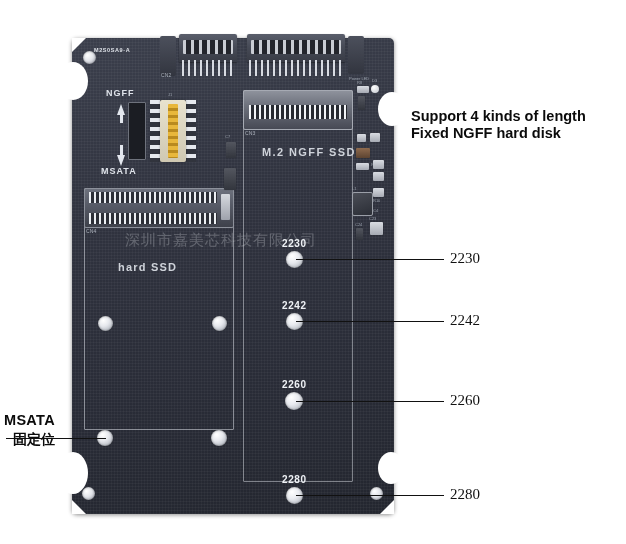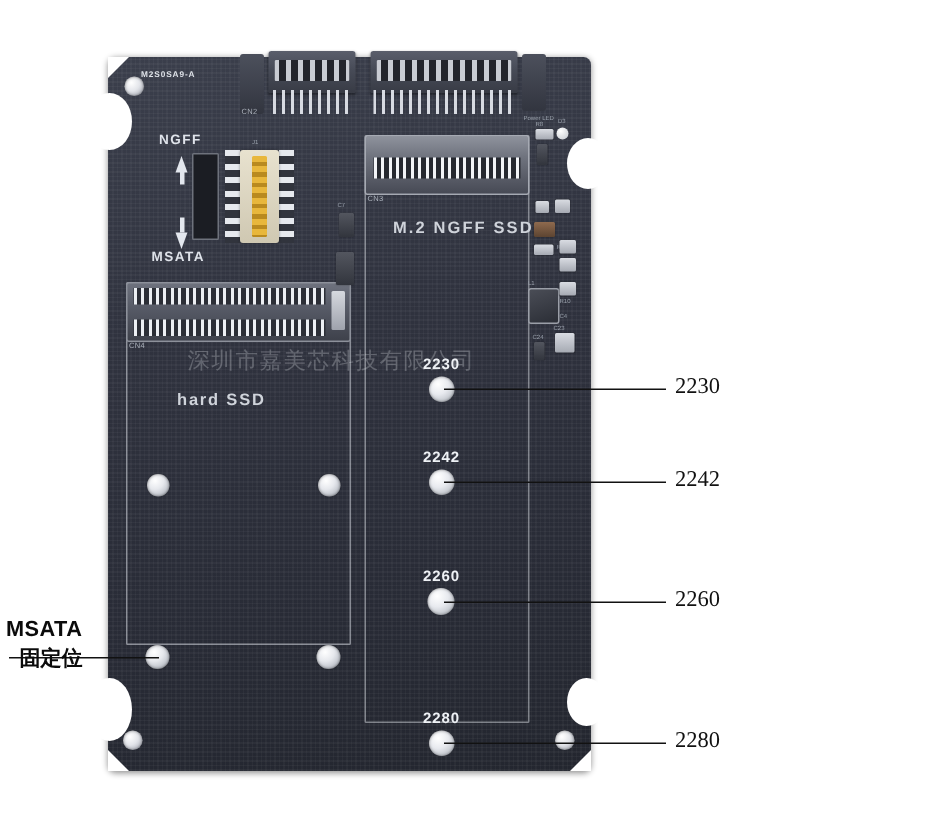--- a/index.html
+++ b/index.html
@@ -262,20 +262,24 @@
   <div class="silk micro" style="left:355px;top:222px;">C24</div>
   <div class="smd" style="left:370px;top:222px;width:13px;height:13px;"></div>
   <div class="silk micro" style="left:369px;top:216px;">C23</div>
 
   <div class="smd dark" style="left:226px;top:142px;width:10px;height:16px;"></div>
   <div class="silk micro" style="left:225px;top:134px;">C7</div>
   <div class="smd dark" style="left:224px;top:168px;width:12px;height:22px;"></div>
 
   <div class="watermark">深圳市嘉美芯科技有限公司</div>
 
+  <div class="headline">
+    <div>Support 4 kinds of length</div>
+    <div>Fixed NGFF hard disk</div>
+  </div>
 
   <div class="lead" style="left:296px;top:259px;width:148px;"></div>
   <div class="callout" style="left:450px;top:250px;">2230</div>
 
   <div class="lead" style="left:296px;top:321px;width:148px;"></div>
   <div class="callout" style="left:450px;top:312px;">2242</div>
 
   <div class="lead" style="left:296px;top:401px;width:148px;"></div>
   <div class="callout" style="left:450px;top:392px;">2260</div>
 

